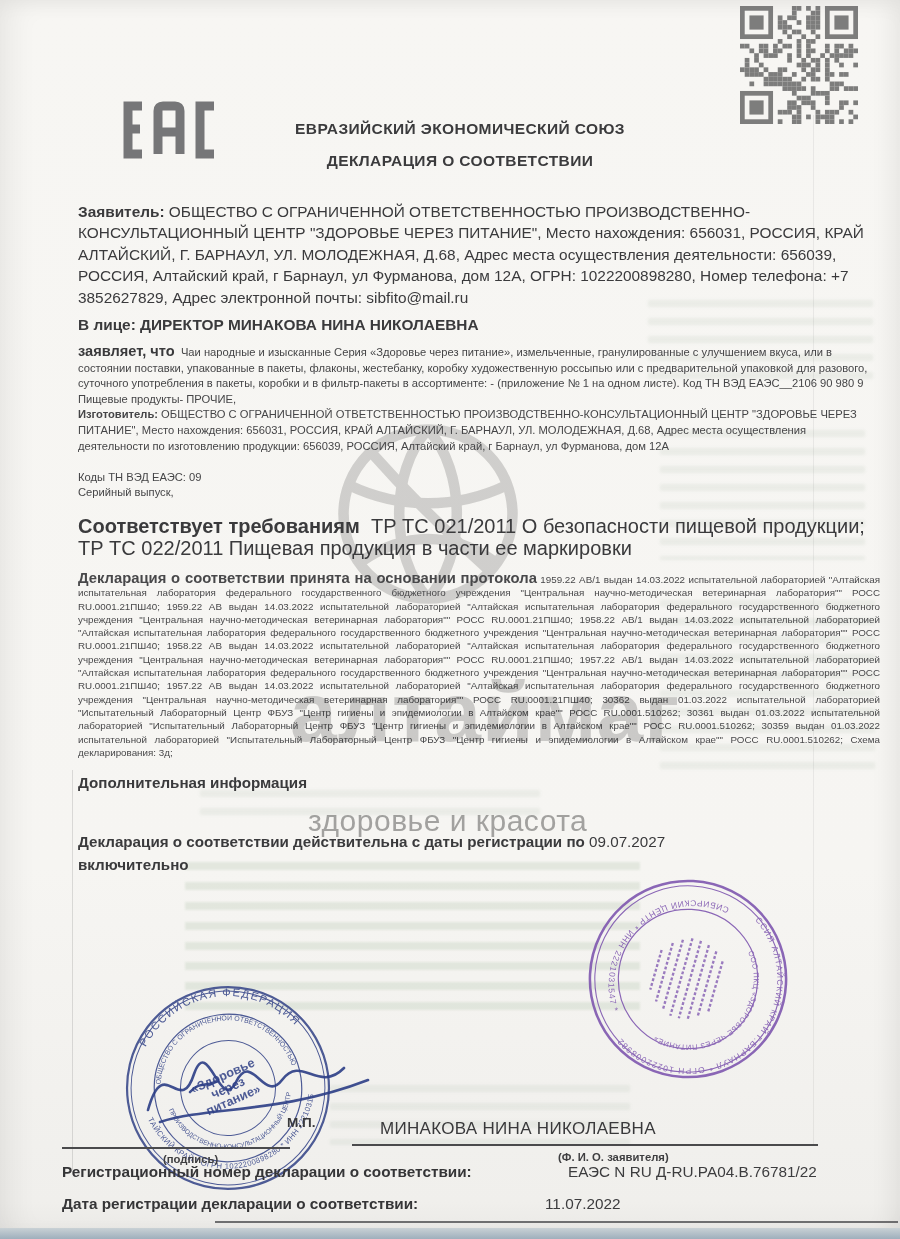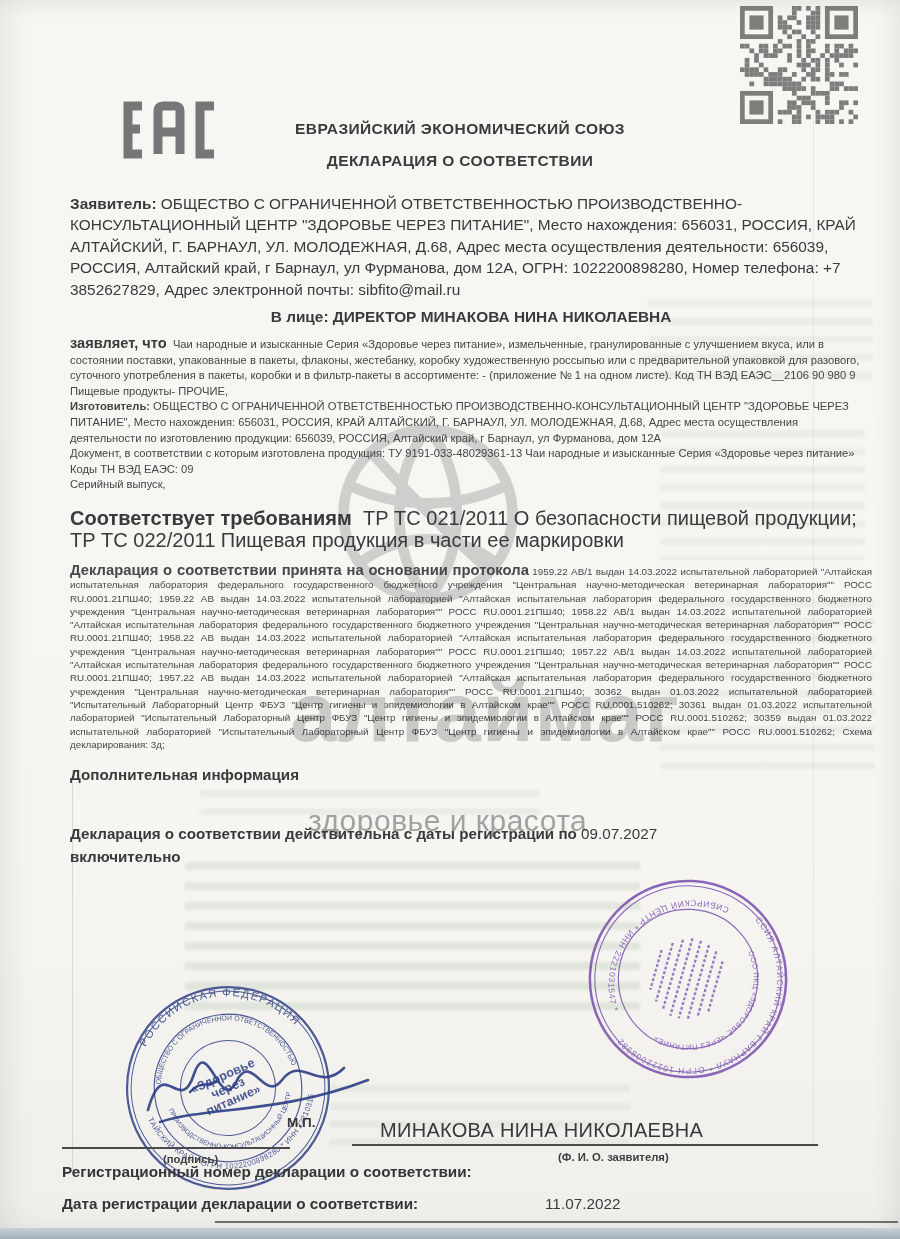--- a/index.html
+++ b/index.html
@@ -1,23 +1,23 @@
 <!DOCTYPE html>
 <html><head>
 <meta charset="utf-8">
 <style>
   html,body{margin:0;padding:0;background:#d8d8d8;}
   .page{position:relative;width:900px;height:1239px;overflow:hidden;
         background:linear-gradient(180deg,#f7f6f3 0%,#f6f5f2 70%,#f0efec 97%,#e9e8e5 100%);
         font-family:"Liberation Sans",sans-serif;color:#3a3a3c;
         box-shadow:inset 14px 0 26px rgba(0,0,0,.05), inset -10px 0 22px rgba(0,0,0,.06);}
-  .blk{position:absolute;left:62px;width:802px;margin:8px;}
+  .blk{position:absolute;left:62px;width:802px;margin:16px;}
   .title{position:absolute;left:55px;width:810px;text-align:center;font-weight:bold;font-size:15.5px;letter-spacing:.4px;color:#3b3b3d;}
   .main{font-size:15.4px;line-height:21.4px;}
-  .vlice{font-size:15.4px;font-weight:bold;text-align:center;}
+  .vlice{font-size:15.4px;font-weight:bold;}
   .vlice .val{font-weight:600;}
   .small{font-size:11.2px;line-height:15.6px;color:#454547;}
   .lead{font-size:14.6px;font-weight:bold;color:#3a3a3c;}
   .big{font-size:20px;line-height:21.5px;}
   .tiny{font-size:9.8px;line-height:13.3px;color:#48484a;text-align:justify;}
   .lead2{font-size:14.8px;font-weight:bold;line-height:13.3px;}
   .bold15{font-size:15.2px;font-weight:bold;}
   .normal{font-weight:normal;text-align:center;}
   .line{position:absolute;background:#4a4a4c;height:1.6px;}
   .caption{position:absolute;font-size:11.3px;font-weight:bold;color:#3e3e40;}
@@ -29,21 +29,21 @@
           letter-spacing:.5px;mix-blend-mode:multiply;margin-top:48px;}
   .ghost{position:absolute;filter:blur(1.3px);opacity:.55;
          background:repeating-linear-gradient(to bottom, rgba(146,176,140,.35) 0 8px, rgba(0,0,0,0) 8px 20px);}
   .ghost2{position:absolute;filter:blur(1.4px);opacity:.4;
          background:repeating-linear-gradient(to bottom, rgba(150,170,150,.32) 0 7px, rgba(0,0,0,0) 7px 18px);}
   .crease{position:absolute;width:1px;background:rgba(90,90,90,.18);}
   .bottom-strip{position:absolute;left:0;bottom:0;width:900px;height:11px;
           background:linear-gradient(180deg,#c9d1d5 0%,#9fafbc 100%);}
   .bottom-line{position:absolute;left:215px;top:1221px;width:683px;height:2px;background:rgba(70,70,72,.75);}
   .mp{position:absolute;left:287px;top:1115px;font-size:13.5px;font-weight:bold;color:#39393b;}
-  .fio{position:absolute;left:380px;top:1119px;font-size:20px;color:#39393b;letter-spacing:.3px;}
+  .fio{position:absolute;left:380px;top:1119px;font-size:17px;color:#39393b;letter-spacing:.3px;}
   svg text{font-family:"Liberation Sans",sans-serif;}
 </style>
 </head>
 <body>
 
 <div class="page">
 
   <svg style="position:absolute;left:332px;top:418px;width:192px;height:192px;opacity:.34;mix-blend-mode:multiply;" viewBox="0 0 200 200">
     <g fill="none" stroke="#8a8a8a" stroke-width="11">
       <circle cx="100" cy="100" r="88"></circle>
@@ -287,21 +287,21 @@
 
   <div class="title" style="top:120px">ЕВРАЗИЙСКИЙ ЭКОНОМИЧЕСКИЙ СОЮЗ</div>
   <div class="title" style="top:152px">ДЕКЛАРАЦИЯ О СООТВЕТСТВИИ</div>
 
   <p class="blk main" style="top:185px"><b>Заявитель:</b> <span>ОБЩЕСТВО С ОГРАНИЧЕННОЙ ОТВЕТСТВЕННОСТЬЮ ПРОИЗВОДСТВЕННО-КОНСУЛЬТАЦИОННЫЙ ЦЕНТР "ЗДОРОВЬЕ ЧЕРЕЗ ПИТАНИЕ", Место нахождения: 656031, РОССИЯ, КРАЙ АЛТАЙСКИЙ, Г. БАРНАУЛ, УЛ. МОЛОДЕЖНАЯ, Д.68, Адрес места осуществления деятельности: 656039, РОССИЯ, Алтайский край, г Барнаул, ул Фурманова, дом 12А, ОГРН: 1022200898280, Номер телефона: +7 3852627829, Адрес электронной почты: sibfito@mail.ru</span></p>
 
   <p class="blk vlice" style="top:300px"><span>В лице:</span> <span class="val">ДИРЕКТОР МИНАКОВА НИНА НИКОЛАЕВНА</span></p>
 
   <p class="blk small" style="top:328px"><span class="lead">заявляет, что</span>&nbsp; <span>Чаи народные и изысканные Серия «Здоровье через питание», измельченные, гранулированные с улучшением вкуса, или в состоянии поставки, упакованные в пакеты, флаконы, жестебанку, коробку художественную россыпью или с предварительной упаковкой для разового, суточного употребления в пакеты, коробки и в фильтр-пакеты в ассортименте: - (приложение № 1 на одном листе). Код ТН ВЭД ЕАЭС__2106 90 980 9   Пищевые продукты- ПРОЧИЕ,</span><br>
   <b>Изготовитель:</b> <span>ОБЩЕСТВО С ОГРАНИЧЕННОЙ ОТВЕТСТВЕННОСТЬЮ ПРОИЗВОДСТВЕННО-КОНСУЛЬТАЦИОННЫЙ ЦЕНТР "ЗДОРОВЬЕ ЧЕРЕЗ ПИТАНИЕ", Место нахождения: 656031, РОССИЯ, КРАЙ АЛТАЙСКИЙ, Г. БАРНАУЛ, УЛ. МОЛОДЕЖНАЯ, Д.68, Адрес места осуществления деятельности по изготовлению продукции: 656039, РОССИЯ, Алтайский край, г Барнаул, ул Фурманова, дом 12А</span><br>
-  <span>Документ, в соответствии с которым изготовлена продукция: ТУ 9191-033-48029361-13 Чаи народные и изысканные Серия «Здоровье через питание»</span><br>
+  <br>
   <span>Коды ТН ВЭД ЕАЭС: 09</span><br>
   <span>Серийный выпуск,</span></p>
 
   <p class="blk big" style="top:500px"><b>Соответствует требованиям</b>&nbsp;&nbsp;<span>ТР ТС 021/2011 О безопасности пищевой продукции; ТР ТС 022/2011 Пищевая продукция в части ее маркировки</span></p>
 
   <p class="blk tiny" style="top:556px"><span class="lead2">Декларация о соответствии принята на основании протокола</span> <span>1959.22 АВ/1 выдан 14.03.2022 испытательной лабораторией "Алтайская испытательная лаборатория федерального государственного бюджетного учреждения "Центральная научно-методическая ветеринарная лаборатория"" РОСС RU.0001.21ПШ40; 1959.22 АВ выдан 14.03.2022 испытательной лабораторией "Алтайская испытательная лаборатория федерального государственного бюджетного учреждения "Центральная научно-методическая ветеринарная лаборатория"" РОСС RU.0001.21ПШ40; 1958.22 АВ/1 выдан 14.03.2022 испытательной лабораторией "Алтайская испытательная лаборатория федерального государственного бюджетного учреждения "Центральная научно-методическая ветеринарная лаборатория"" РОСС RU.0001.21ПШ40; 1958.22 АВ выдан 14.03.2022 испытательной лабораторией "Алтайская испытательная лаборатория федерального государственного бюджетного учреждения "Центральная научно-методическая ветеринарная лаборатория"" РОСС RU.0001.21ПШ40; 1957.22 АВ/1 выдан 14.03.2022 испытательной лабораторией "Алтайская испытательная лаборатория федерального государственного бюджетного учреждения "Центральная научно-методическая ветеринарная лаборатория"" РОСС RU.0001.21ПШ40; 1957.22 АВ выдан 14.03.2022 испытательной лабораторией "Алтайская испытательная лаборатория федерального государственного бюджетного учреждения "Центральная научно-методическая ветеринарная лаборатория"" РОСС RU.0001.21ПШ40; 30362 выдан 01.03.2022 испытательной лабораторией "Испытательный Лабораторный Центр ФБУЗ "Центр гигиены и эпидемиологии в Алтайском крае"" РОСС RU.0001.510262; 30361 выдан 01.03.2022 испытательной лабораторией "Испытательный Лабораторный Центр ФБУЗ "Центр гигиены и эпидемиологии в Алтайском крае"" РОСС RU.0001.510262; 30359 выдан 01.03.2022 испытательной лабораторией "Испытательный Лабораторный Центр ФБУЗ "Центр гигиены и эпидемиологии в Алтайском крае"" РОСС RU.0001.510262; Схема декларирования: 3д;</span></p>
 
   <p class="blk bold15" style="top:758px">Дополнительная информация</p>
 
   <div class="wm-big">алтаймаг</div>
@@ -368,18 +368,19 @@
   </svg>
 
   <div class="mp">М.П.</div>
   <div class="fio">МИНАКОВА НИНА НИКОЛАЕВНА</div>
   <div class="line" style="left:352px;top:1144px;width:466px;"></div>
   <div class="line" style="left:62px;top:1147px;width:228px;"></div>
   <div class="caption" style="left:558px;top:1151px;">(Ф. И. О. заявителя)</div>
   <div class="caption" style="left:163px;top:1153px;">(подпись)</div>
 
   <div class="regrow-label" style="top:1163px;">Регистрационный номер декларации о соответствии:</div>
+  <div class="regrow-val" style="left:568px;top:1163px;">ЕАЭС N RU Д-RU.РА04.В.76781/22</div>
   <div class="regrow-label" style="top:1195px;text-align:right;">Дата регистрации декларации о соответствии:</div>
   <div class="regrow-val" style="left:545px;top:1195px;">11.07.2022</div>
 
   <div class="bottom-line"></div>
   <div class="bottom-strip"></div>
 </div>
 
 </body></html>

